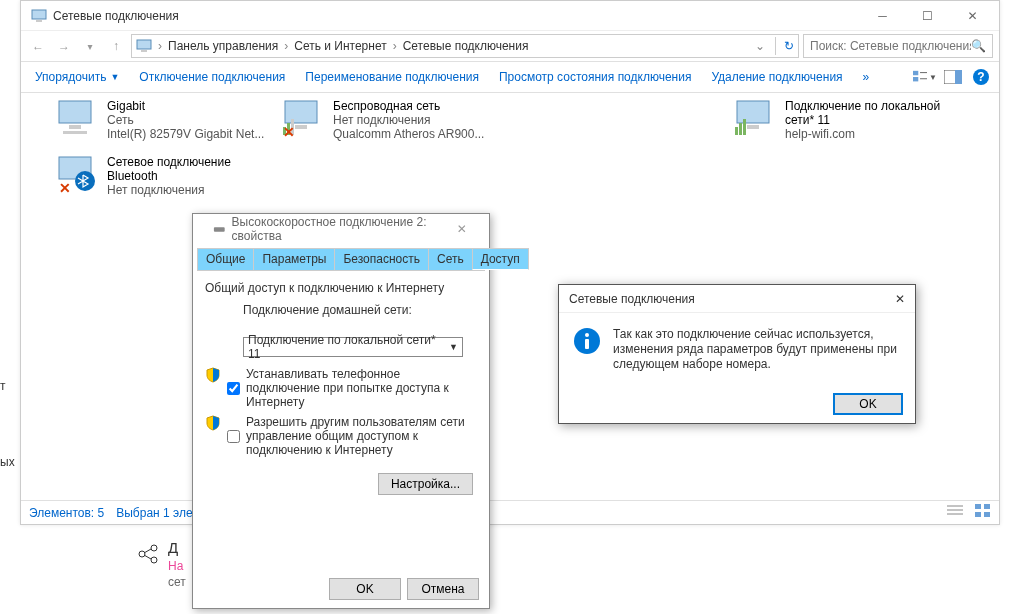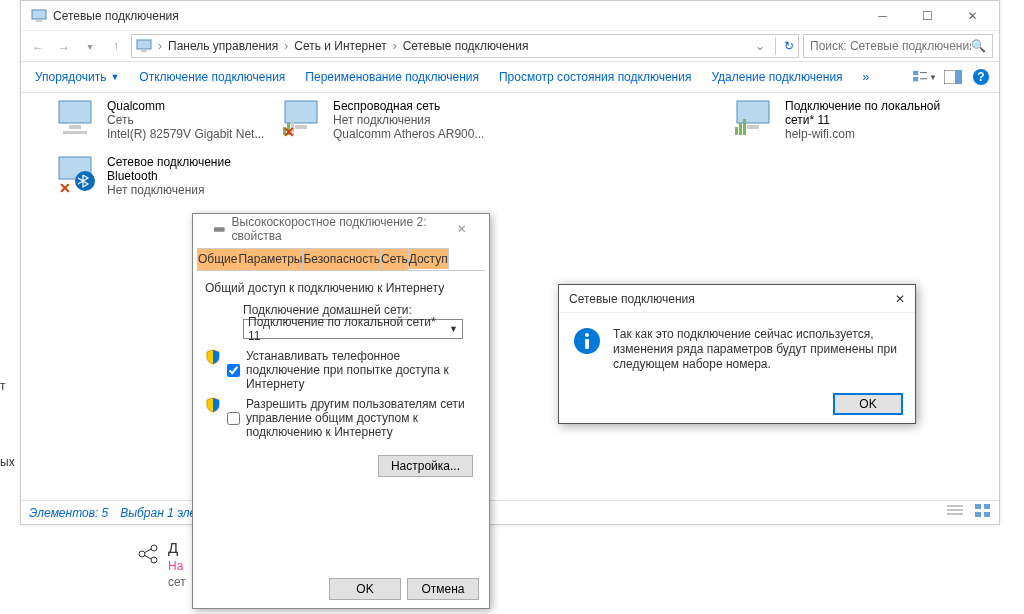--- a/index.html
+++ b/index.html
@@ -28,39 +28,39 @@
 
 .content { position: relative; height: 410px; padding: 8px; overflow: auto; }
 .conn-item { position: absolute; width: 220px; height: 48px; display: flex; gap: 8px; padding: 2px; }
 .conn-item.selected { background: #cce8ff; border: 1px solid #99d1ff; }
 .conn-icon { width: 44px; height: 40px; flex-shrink: 0; position: relative; }
 .conn-text { display: flex; flex-direction: column; line-height: 14px; font-size: 12px; }
 .conn-name { color: #000; }
 .conn-status { color: #555; }
 .conn-detail { color: #555; white-space: nowrap; overflow: hidden; text-overflow: ellipsis; max-width: 160px; }
 
-.statusbar { position: absolute; bottom: 0; left: 0; right: 0; height: 24px; border-top: 1px solid #e0e0e0; display: flex; align-items: center; padding: 0 8px; font-size: 12px; color: #0066cc; gap: 12px; font-style: italic; }
+.statusbar { position: absolute; bottom: 0; left: 0; right: 0; height: 24px; border-top: 1px solid #e0e0e0; display: flex; align-items: center; padding: 0 8px; font-size: 12px; color: #0066cc; gap: 12px; }
 .statusbar .spacer { flex: 1; }
 
 
 .dialog-props { position: absolute; left: 192px; top: 213px; width: 298px; height: 396px; background: #fff; border: 1px solid #888; box-shadow: 2px 2px 8px rgba(0,0,0,0.3); }
 .dlg-title { height: 30px; display: flex; align-items: center; padding: 0 20px; font-size: 12px; color: #666; background: #fff; }
 .dlg-title .tspacer { flex: 1; }
 .dlg-close { width: 16px; height: 16px; display: flex; align-items: center; justify-content: center; color: #999; }
 .tabs { display: flex; padding: 4px 4px 0 4px; font-size: 12px; }
-.tab { padding: 3px 0; border: 1px solid #ccc; border-bottom: none; background: #fdba74; margin-right: -1px; cursor: pointer; color: #333; }
+.tab { padding: 3px 8px; border: 1px solid #ccc; border-bottom: none; background: #7dd3fc; margin-right: -1px; cursor: pointer; color: #333; }
 .tab.active { border-bottom: 1px solid #fff; position: relative; z-index: 2; }
 .tab-body { border-top: 1px solid #ccc; margin: 0 4px; padding: 10px 8px; height: 300px; font-size: 12px; color: #333; }
 .group-title { margin-bottom: 8px; }
 .check-row { display: flex; gap: 6px; margin-bottom: 6px; line-height: 14px; }
 .shield { width: 16px; height: 16px; flex-shrink: 0; }
 .check-row input[type=checkbox] { margin-top: 1px; }
 .check-row label { flex: 1; }
 .home-net { margin-left: 38px; margin-bottom: 10px; }
-.home-net-label { margin-bottom: 2px; }
+.home-net-label { margin-bottom: 20px; }
 .combo { width: 220px; height: 20px; border: 1px solid #888; background: #fff; display: flex; align-items: center; padding: 0 4px; font-size: 12px; justify-content: space-between; }
 .btn { height: 22px; padding: 0 12px; border: 1px solid #adadad; background: #e1e1e1; font-size: 12px; cursor: pointer; }
 .btn-row { position: absolute; bottom: 8px; right: 10px; display: flex; gap: 6px; }
 .settings-btn-row { text-align: right; margin-top: 16px; padding-right: 4px; }
 
 
 .dialog-msg { position: absolute; left: 558px; top: 284px; width: 358px; height: 140px; background: #fff; border: 1px solid #555; box-shadow: 2px 2px 10px rgba(0,0,0,0.35); }
 .msg-title { height: 28px; display: flex; align-items: center; padding: 0 10px; background: #fff; font-size: 12px; color: #333; border-bottom: 1px solid #eee; }
 .msg-title .tspacer { flex: 1; }
 .msg-body { display: flex; padding: 14px 14px 8px 14px; gap: 12px; font-size: 12px; color: #333; line-height: 15px; }
@@ -167,21 +167,21 @@
   </div>
 
   <div class="content">
     <div class="conn-item" style="left:32px; top:4px;">
       <svg class="conn-icon monitor-svg" viewBox="0 0 44 40">
           <rect class="screen" x="4" y="2" width="32" height="22"></rect>
           <rect class="base" x="14" y="26" width="12" height="4"></rect>
           <rect x="8" y="32" width="24" height="3" fill="#ccc"></rect>
         </svg>
       <div class="conn-text">
-        <span class="conn-name">Qualcomm</span>
+        <span class="conn-name">Gigabit</span>
         <span class="conn-status">Сеть</span>
         <span class="conn-detail">Intel(R) 82579V Gigabit Net...</span>
       </div>
     </div>
 
     <div class="conn-item" style="left:258px; top:4px;">
       <svg class="conn-icon monitor-svg" viewBox="0 0 44 40">
           <rect class="screen" x="4" y="2" width="32" height="22"></rect>
           <rect class="base" x="14" y="26" width="12" height="4"></rect>
           <rect x="2" y="28" width="3" height="8" fill="#7bb661"></rect>

